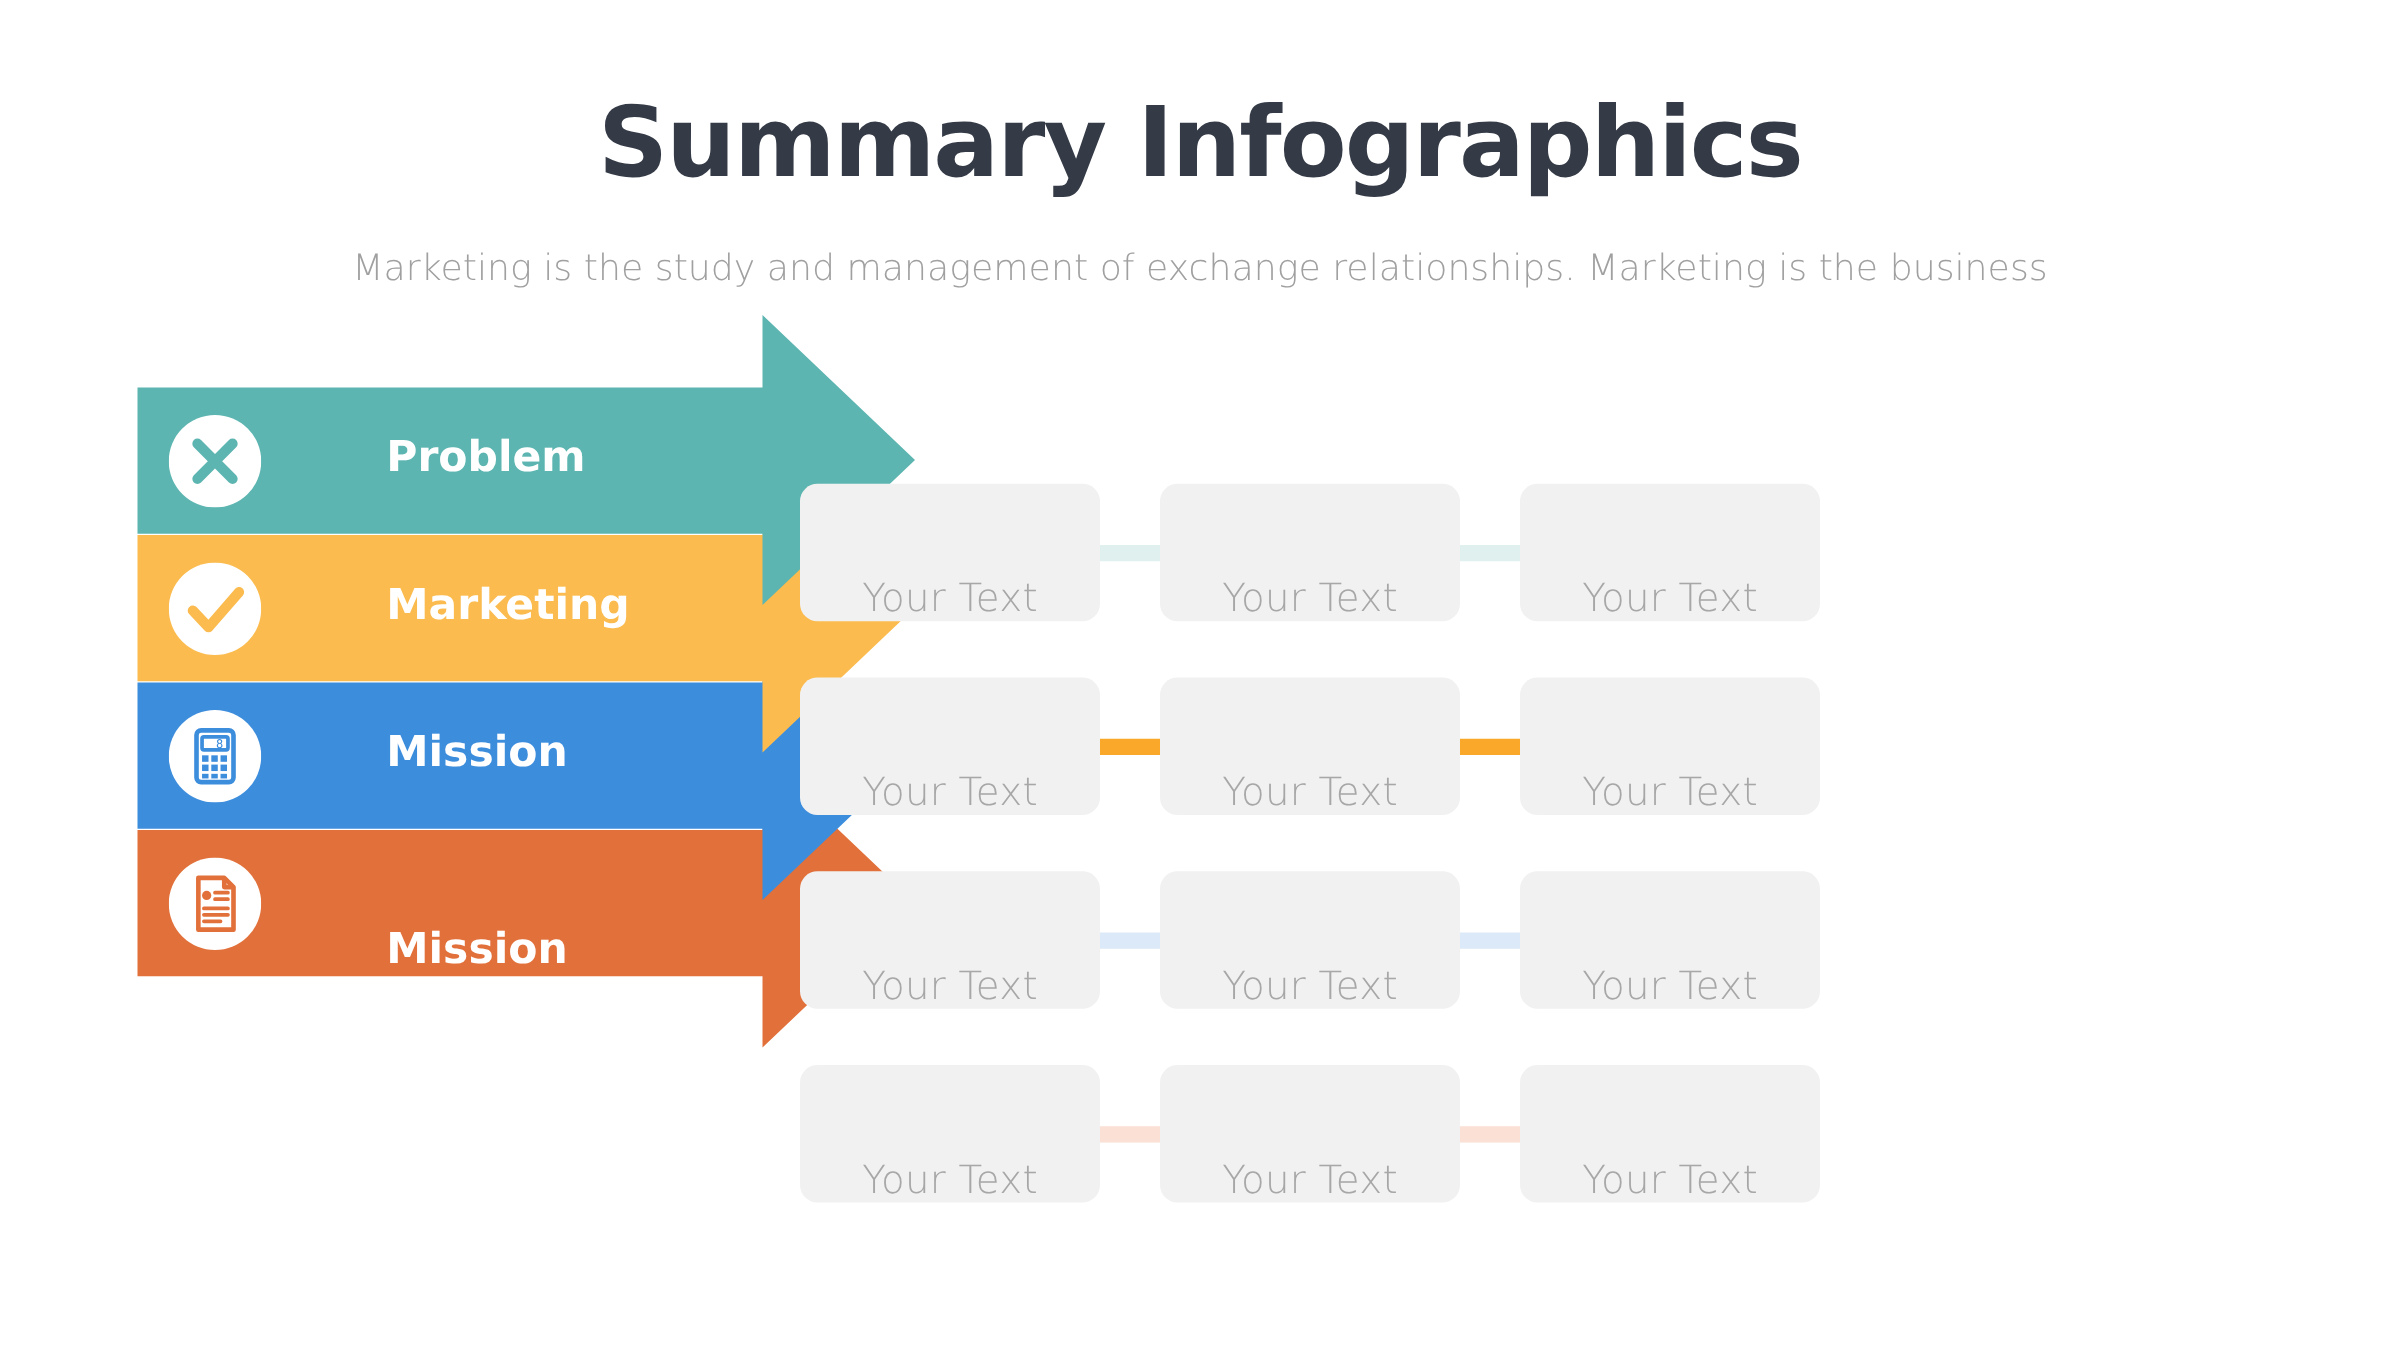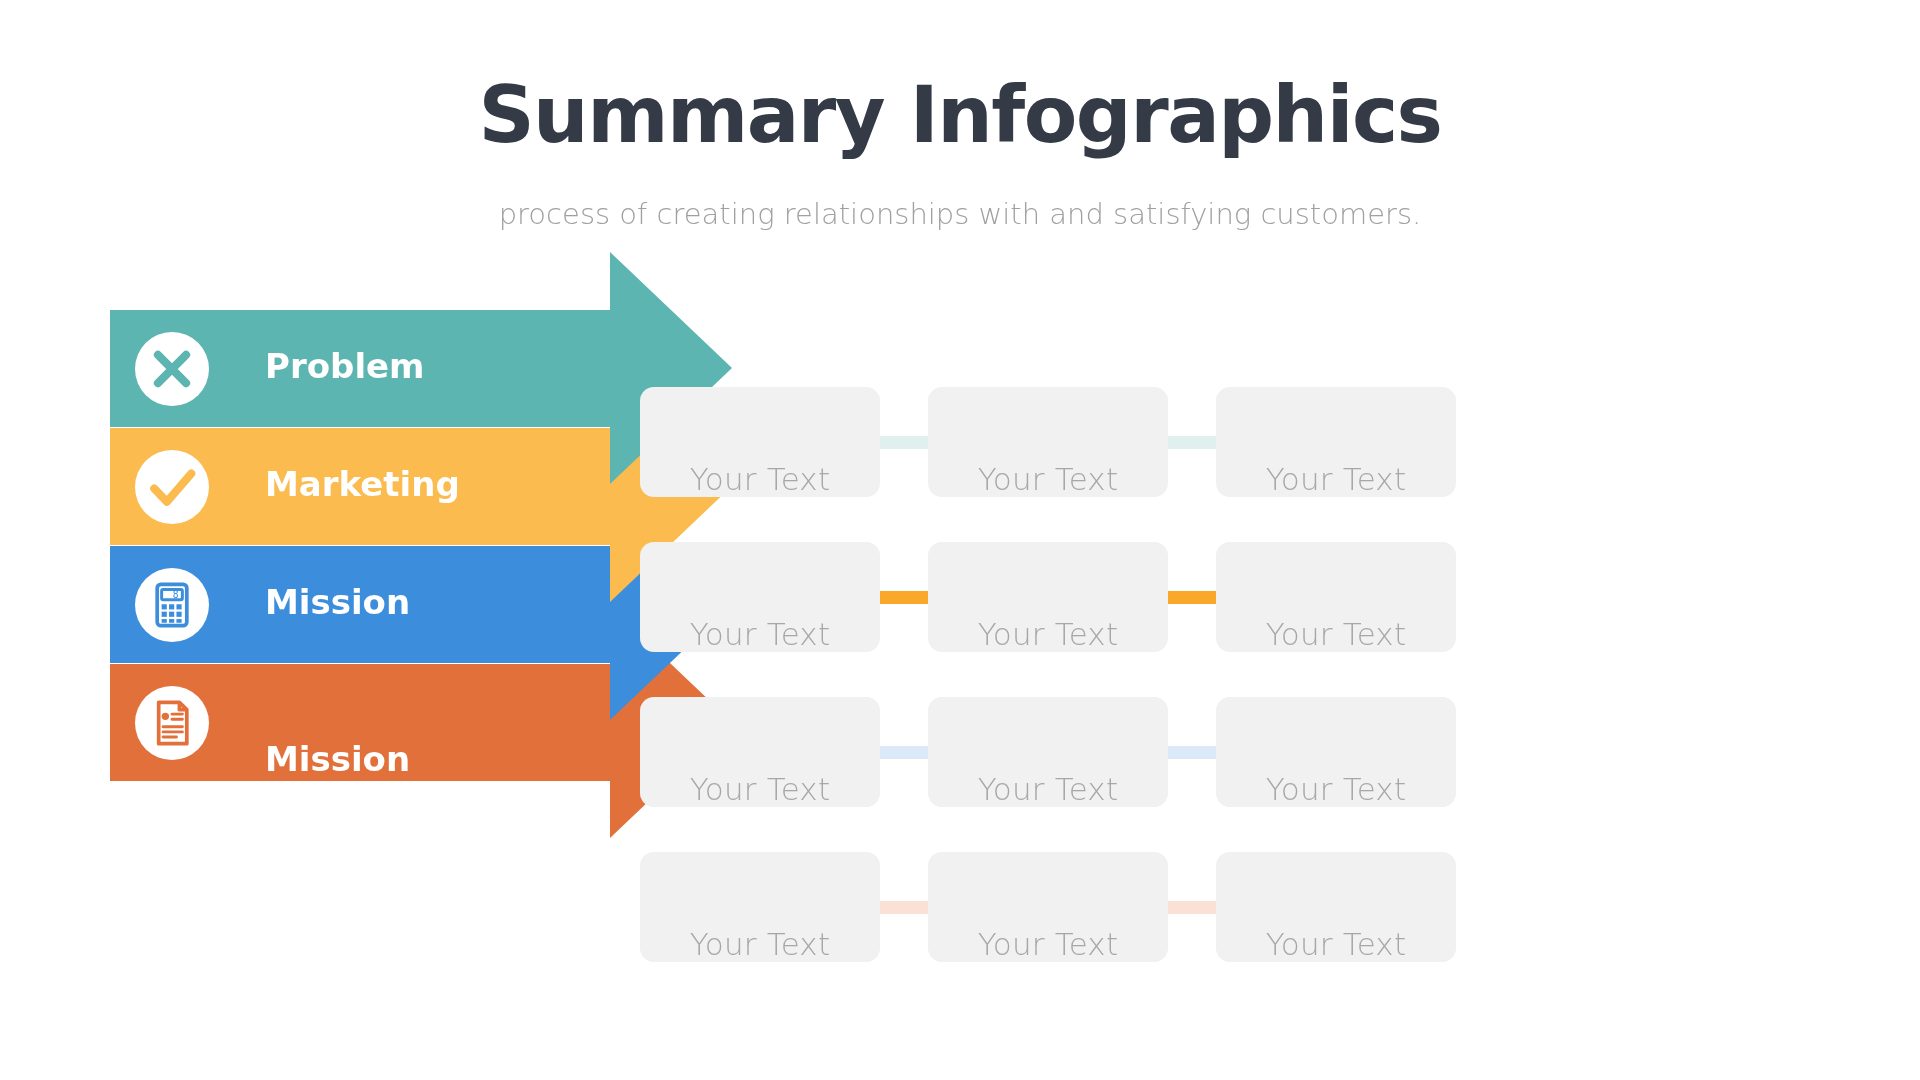--- a/index.html
+++ b/index.html
@@ -35,20 +35,21 @@
 
   
   #arrows{position:absolute;left:0;top:0;width:820px;height:1080px;}
   .arrow-label{
     position:absolute;
     font-family:"DejaVu Sans", sans-serif;
     font-weight:bold;
     font-size:34px;
     color:#ffffff;
     white-space:nowrap;
+    margin-left:44px;
   }
   .arrow-icon-wrap{position:absolute;}
 
   
   .card{
     position:absolute;
     background:#f1f1f1;
     border-radius:14px;
     display:flex;align-items:flex-end;justify-content:center;
   }
@@ -62,21 +63,21 @@
   .connector{position:absolute;height:13px;}
 </style>
 </head>
 <body>
 
 <div id="stage">
 
   <div class="title">Summary Infographics</div>
 
   <div class="subtitle">
-    <div>process of creating relationships with and satisfying customers.</div>
+    <div>Marketing is the study and management of exchange relationships. Marketing is the business</div>
   </div>
 
   <svg id="arrow-svg" width="820" height="1080" viewBox="0 0 820 1080" style="position:absolute;left:0;top:0;">
     <g id="arrow-shapes">
         <polygon points="110,664 610,664 610,606 732,722 610,838 610,781 110,781" fill="#e2703a"></polygon>
         <polygon points="110,546 610,546 610,488 732,604 610,720 610,663 110,663" fill="#3d8ddd"></polygon>
         <polygon points="110,428 610,428 610,370 732,486 610,602 610,545 110,545" fill="#fbbb4e"></polygon>
         <polygon points="110,310 610,310 610,252 732,368 610,484 610,427 110,427" fill="#5cb5b0"></polygon>
       </g>
   </svg>

